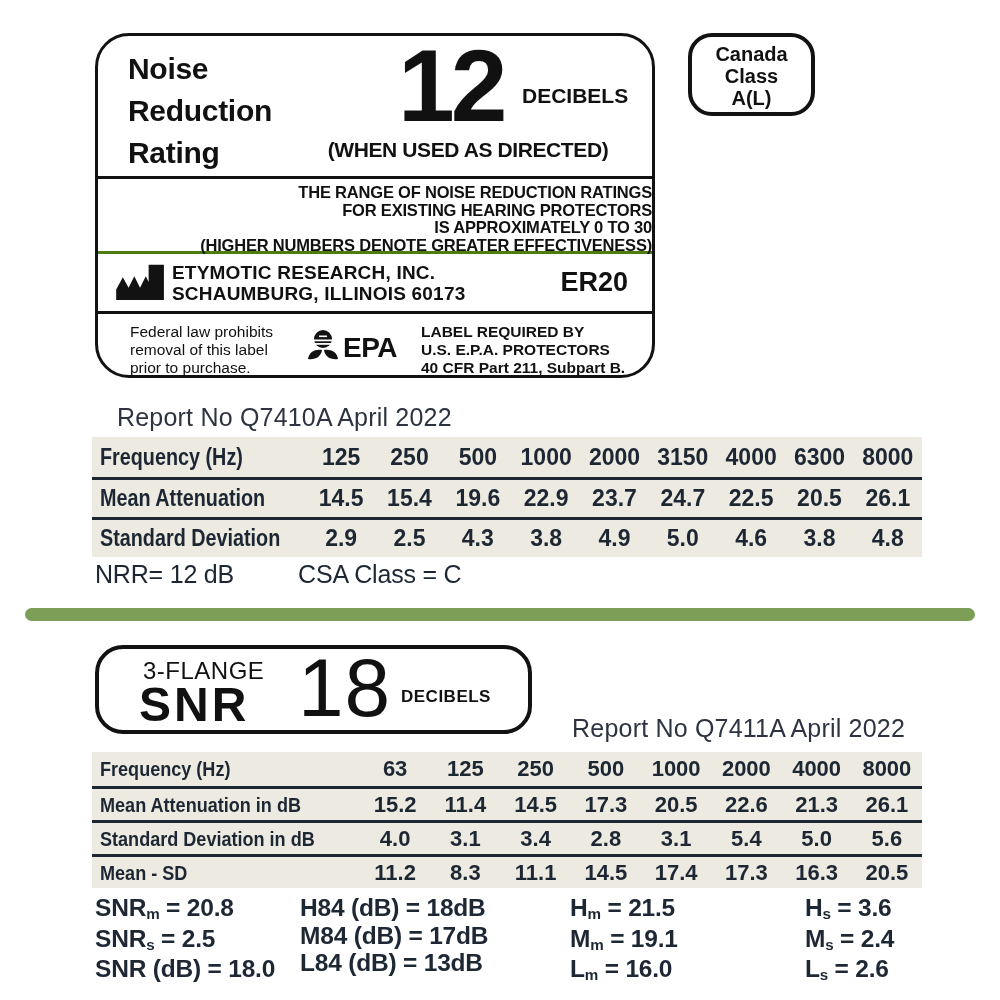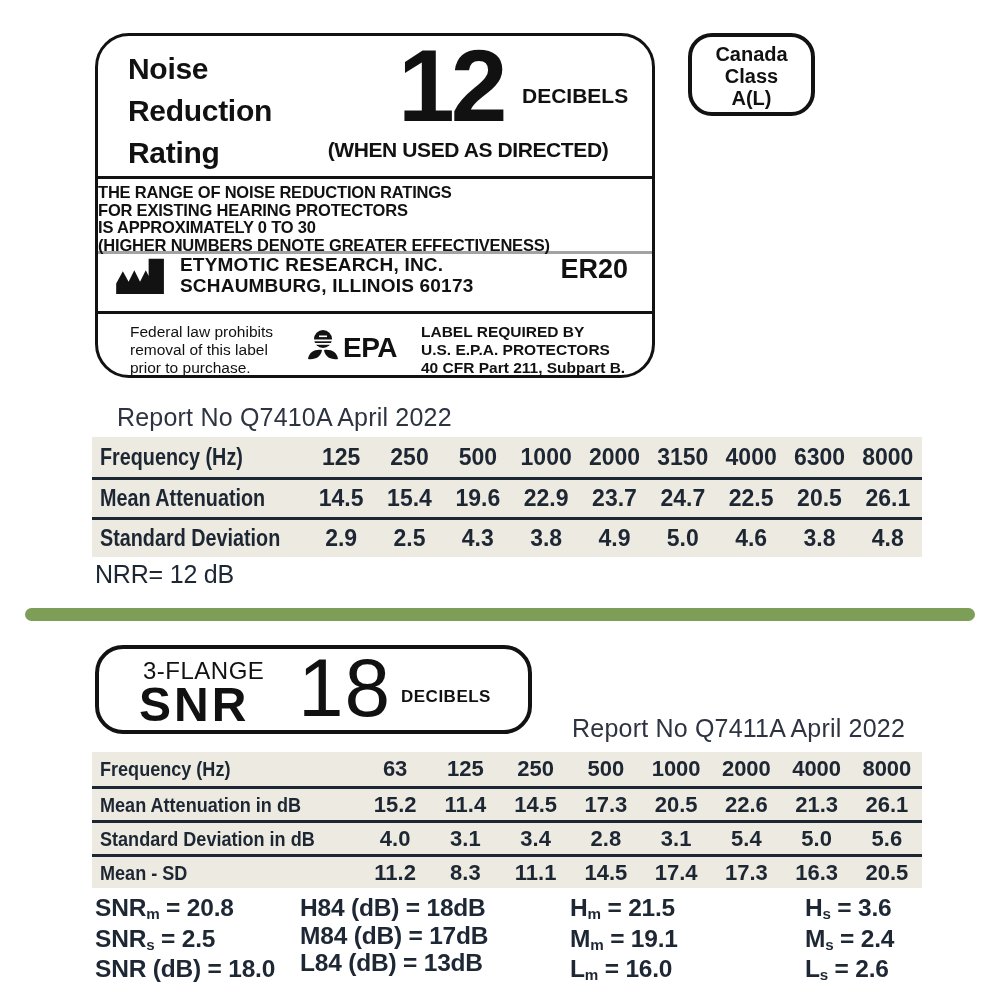--- a/index.html
+++ b/index.html
@@ -11,24 +11,24 @@
   .nrr-box { position:absolute; left:95px; top:33px; width:560px; height:345px;
              border:3px solid #121212; border-radius:34px; overflow:hidden; background:#fff; }
   .sec1 { position:relative; height:140px; }
   .nrr-title { position:absolute; left:30px; top:12px; font-size:30px; font-weight:700;
                line-height:42px; letter-spacing:-0.3px; }
   .big-val { position:absolute; left:300px; top:-8px; font-size:102px; font-weight:700;
              letter-spacing:-4px; }
   .big-unit { position:absolute; left:424px; top:48px; font-size:21px; font-weight:700; }
   .directed { position:absolute; left:190px; top:102px; width:360px; text-align:center;
               font-size:21px; font-weight:600; letter-spacing:-0.4px; }
-  .sec2 { height:78px; border-top:3px solid #121212; border-bottom:3px solid #a3a3a3;
-          text-align:left; padding-top:5px; font-size:16.5px; font-weight:600;
+  .sec2 { height:78px; border-top:3px solid #121212; border-bottom:3px solid #4d7c0f;
+          text-align:right; padding-top:5px; font-size:16.5px; font-weight:600;
           line-height:17.5px; letter-spacing:-0.2px; }
-  .sec3 { height:57px; display:flex; align-items:flex-start; padding:0 14px 0 16px; gap:12px;border-radius:11px; }
+  .sec3 { height:57px; display:flex; align-items:center; padding:0 14px 0 16px; gap:4px;border-radius:11px; }
   .mfr-lines { font-size:19px; font-weight:600; line-height:21px; letter-spacing:0.2px; }
   .model { margin-left:auto; font-size:27px; font-weight:700; padding-right:10px; }
   .sec4 { border-top:3px solid #121212; display:flex; align-items:flex-start;
           padding:9px 12px 0 32px; gap:16px; height:64px; }
   .federal { font-size:15.5px; font-weight:500; line-height:18px; width:160px; }
   .epa-wrap { display:flex; align-items:center; gap:3px; margin-top:6px; }
   .epa-text { font-size:28px; font-weight:600; letter-spacing:-0.5px; }
   .required { font-size:15.5px; font-weight:600; line-height:18px; margin-left:8px; }
 
   
@@ -189,20 +189,21 @@
         <div class="tcell">3.8</div>
         <div class="tcell">4.9</div>
         <div class="tcell">5.0</div>
         <div class="tcell">4.6</div>
         <div class="tcell">3.8</div>
         <div class="tcell">4.8</div>
       </div>
     </div>
   <div class="summary">
     <span>NRR= 12 dB</span>
+    <span>CSA Class = C</span>
   </div>
 
   <div class="divider"></div>
 
   <div class="snr-box">
     <div class="snr-product">3-FLANGE</div>
     <div class="snr-word">SNR</div>
     <div class="snr-val">18</div>
     <div class="snr-unit">DECIBELS</div>
   </div>

